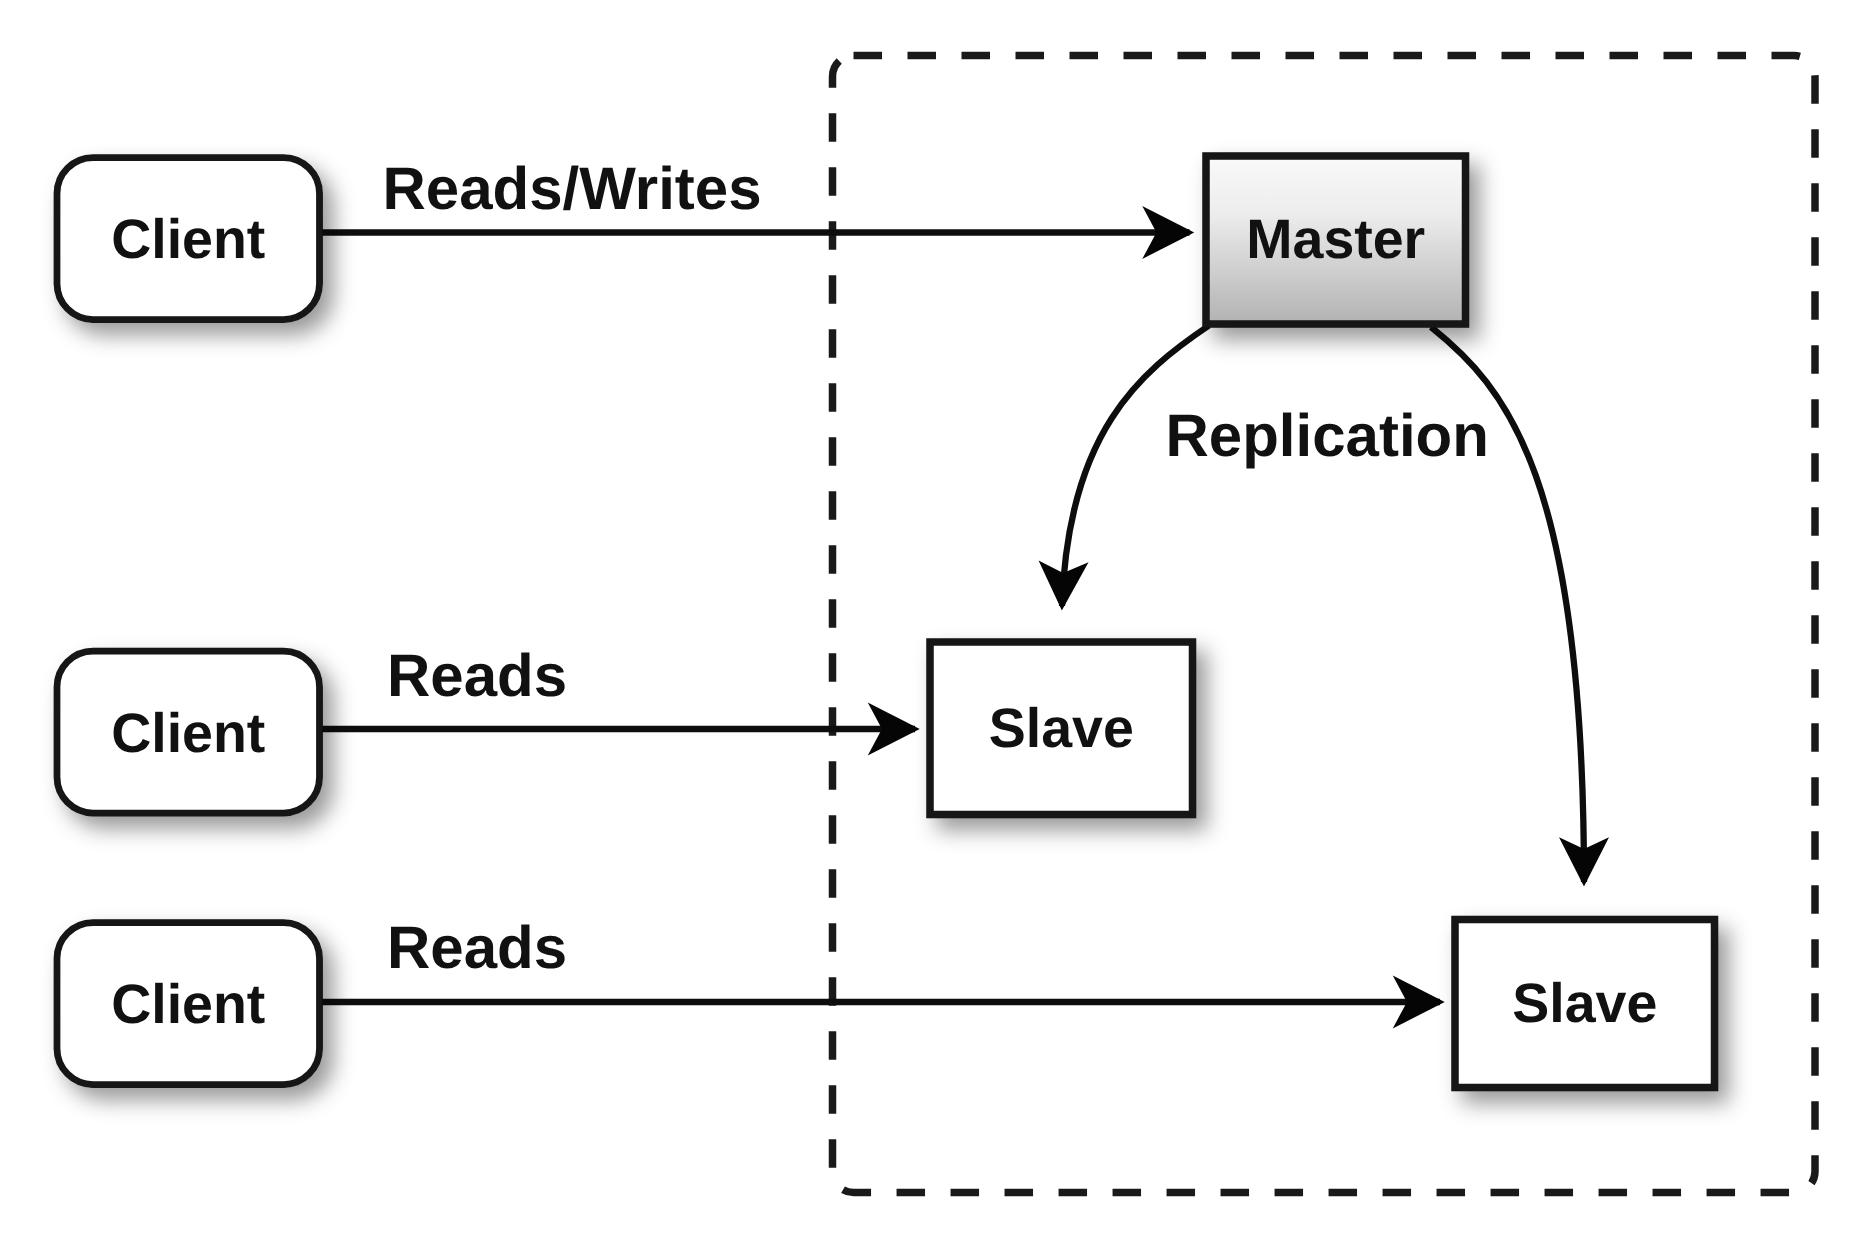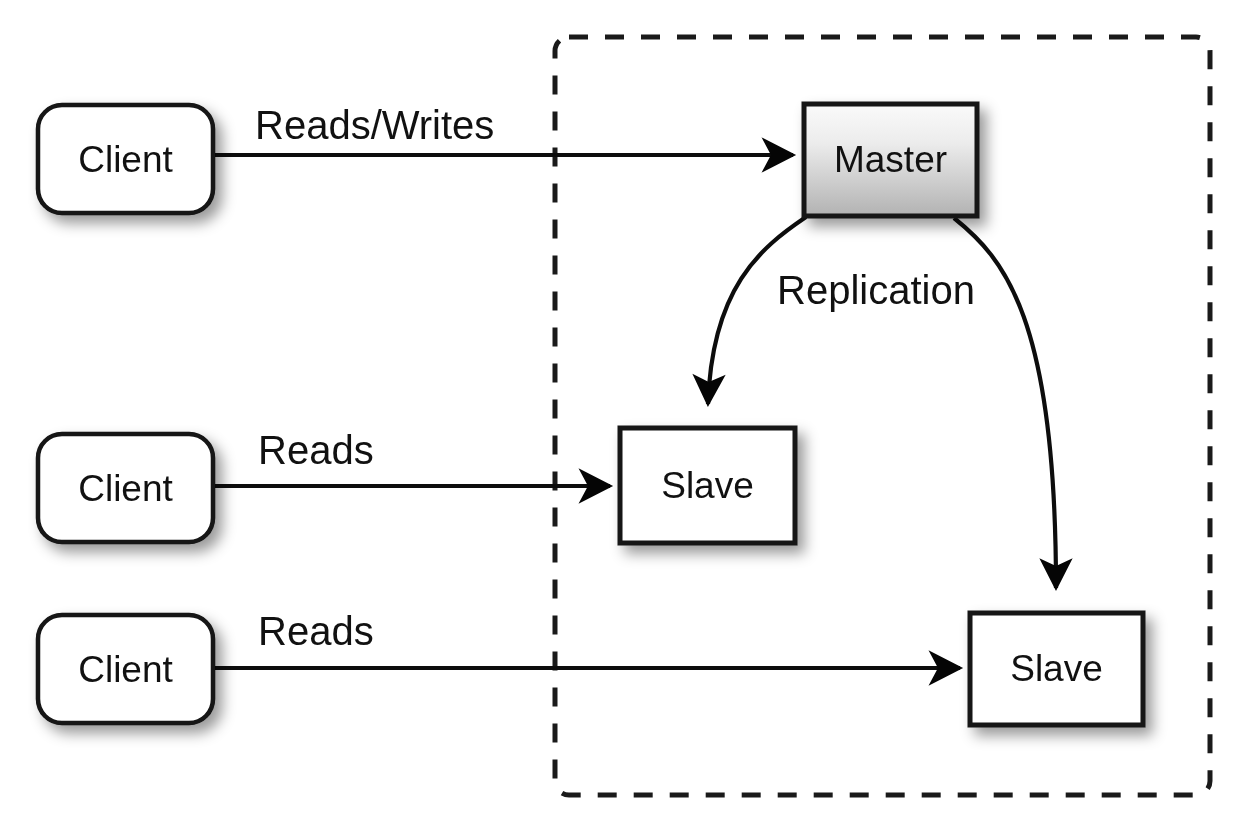--- a/index.html
+++ b/index.html
@@ -10,20 +10,21 @@
   }
   body {
     font-family: "Liberation Sans", sans-serif;
   }
   #diagram-root {
     position: relative;
     width: 1246px;
     height: 839px;
     background: #ffffff;
     overflow: hidden;
+    font-weight: bold;
   }
   #diagram-svg {
     position: absolute;
     left: 0;
     top: 0;
     width: 1246px;
     height: 839px;
     display: block;
   }
   .node-label {

